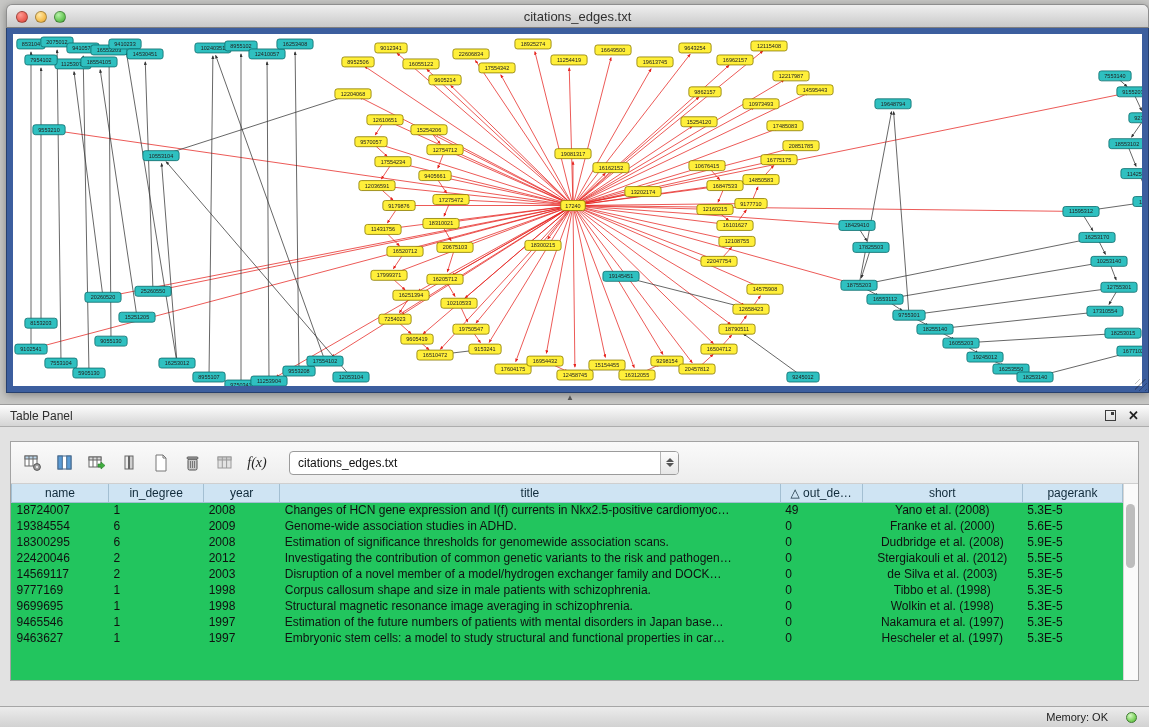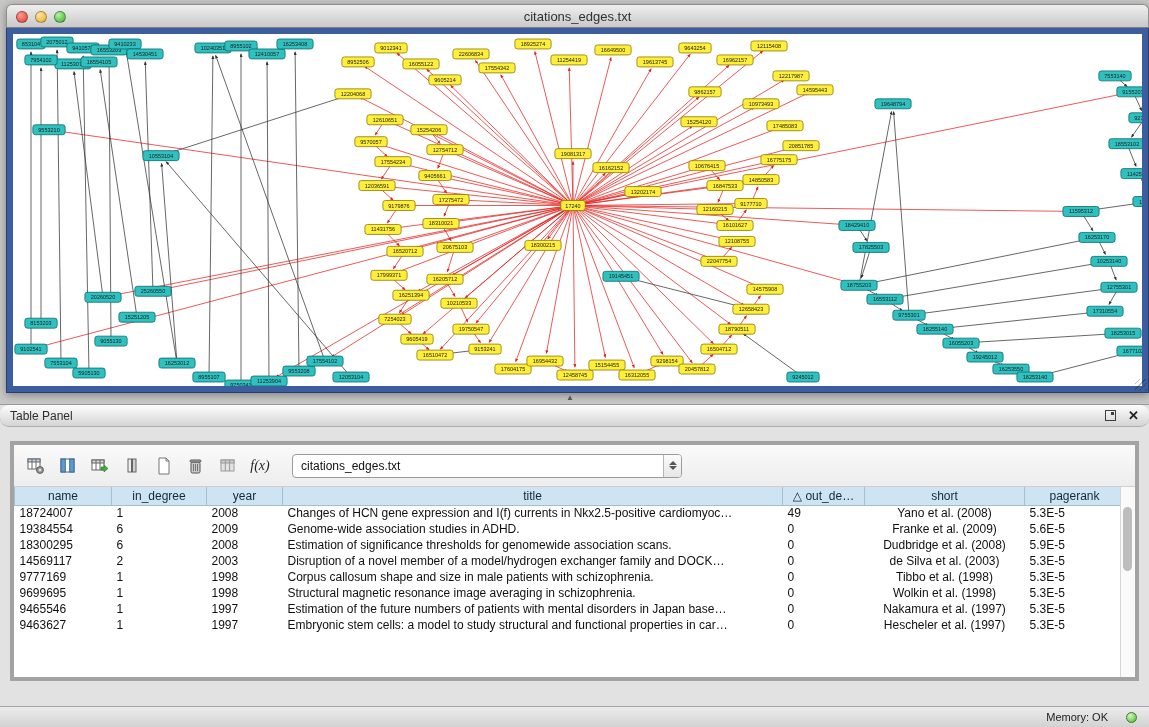--- a/index.html
+++ b/index.html
@@ -26,29 +26,29 @@
     background:repeating-linear-gradient(135deg, transparent 0 3px, rgba(0,0,0,.25) 3px 4px); }
 
   
   .divider-handle { position:absolute; left:566px; top:393px; font-size:8px; color:#555; }
 
   
   .table-panel { position:absolute; left:0; top:404px; width:1149px; height:302px;
     background:#e2e2e2; border-top:1px solid #9a9a9a; }
   .panel-header { height:22px; background:linear-gradient(#fdfdfd,#d4d4d4);
     border-bottom:1px solid #adadad; display:flex; align-items:center; padding:0 10px;
-    font-size:12px; color:#2e2e2e;border-radius:9px; }
+    font-size:12px; color:#2e2e2e; }
   .panel-header .spacer { flex:1; }
   .float-icon { width:11px; height:11px; border:1.5px solid #3d3d3d; margin-right:12px;
     position:relative; cursor:pointer; }
   .float-icon::after { content:""; position:absolute; right:1px; top:1px; width:3px; height:3px; background:#3d3d3d; }
   .close-icon { font-size:13px; font-weight:bold; color:#1f1f1f; cursor:pointer; line-height:1; }
 
   .panel-content { position:absolute; left:10px; top:36px; right:10px; height:240px;
-    background:#ffffff; border:4px solid #a3a3a3; display:flex; flex-direction:column; }
+    background:#22c55e; border:1px solid #a3a3a3; display:flex; flex-direction:column; }
   .toolbar { height:42px; flex:none; display:flex; align-items:center; gap:4px; padding:0 8px;
     background:linear-gradient(#fafafa,#ededed); border-bottom:1px solid #cfcfcf; }
   .tb-btn { width:28px; height:28px; border:none; background:transparent; display:flex;
     align-items:center; justify-content:center; cursor:pointer; }
   .fx { font-family:"Liberation Serif", serif; font-style:italic; font-size:14px; color:#222; }
   .combo { margin-left:14px; width:390px; height:24px; background:#fff;
     border:1px solid #9b9b9b; border-radius:4px; display:flex; align-items:center;
     font-size:12px; color:#111; cursor:pointer; overflow:hidden; }
   .combo .combo-text { flex:1; padding:0 8px; }
   .combo .stepper { width:18px; align-self:stretch; border-left:1px solid #b5b5b5;
@@ -878,31 +878,40 @@
                 <td class="col-out_degree">49</td>
                 <td class="col-short">Yano et al. (2008)</td>
                 <td class="col-pagerank">5.3E-5</td>
               </tr>
               <tr>
                 <td class="col-name">19384554</td>
                 <td class="col-in_degree">6</td>
                 <td class="col-year">2009</td>
                 <td class="col-title">Genome-wide association studies in ADHD.</td>
                 <td class="col-out_degree">0</td>
-                <td class="col-short">Franke et al. (2009)</td>
+                <td class="col-short">Franke et al. (2000)</td>
                 <td class="col-pagerank">5.6E-5</td>
               </tr>
               <tr>
                 <td class="col-name">18300295</td>
                 <td class="col-in_degree">6</td>
                 <td class="col-year">2008</td>
                 <td class="col-title">Estimation of significance thresholds for genomewide association scans.</td>
                 <td class="col-out_degree">0</td>
                 <td class="col-short">Dudbridge et al. (2008)</td>
                 <td class="col-pagerank">5.9E-5</td>
+              </tr>
+              <tr>
+                <td class="col-name">22420046</td>
+                <td class="col-in_degree">2</td>
+                <td class="col-year">2012</td>
+                <td class="col-title">Investigating the contribution of common genetic variants to the risk and pathogen…</td>
+                <td class="col-out_degree">0</td>
+                <td class="col-short">Stergiakouli et al. (2012)</td>
+                <td class="col-pagerank">5.5E-5</td>
               </tr>
               <tr>
                 <td class="col-name">14569117</td>
                 <td class="col-in_degree">2</td>
                 <td class="col-year">2003</td>
                 <td class="col-title">Disruption of a novel member of a model/hydrogen exchanger family and DOCK…</td>
                 <td class="col-out_degree">0</td>
                 <td class="col-short">de Silva et al. (2003)</td>
                 <td class="col-pagerank">5.3E-5</td>
               </tr>

